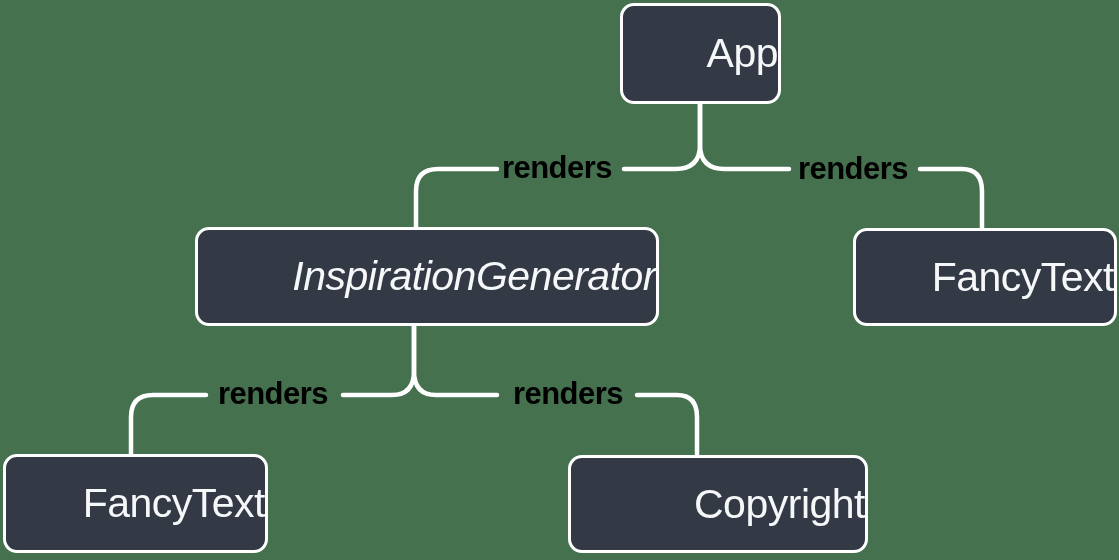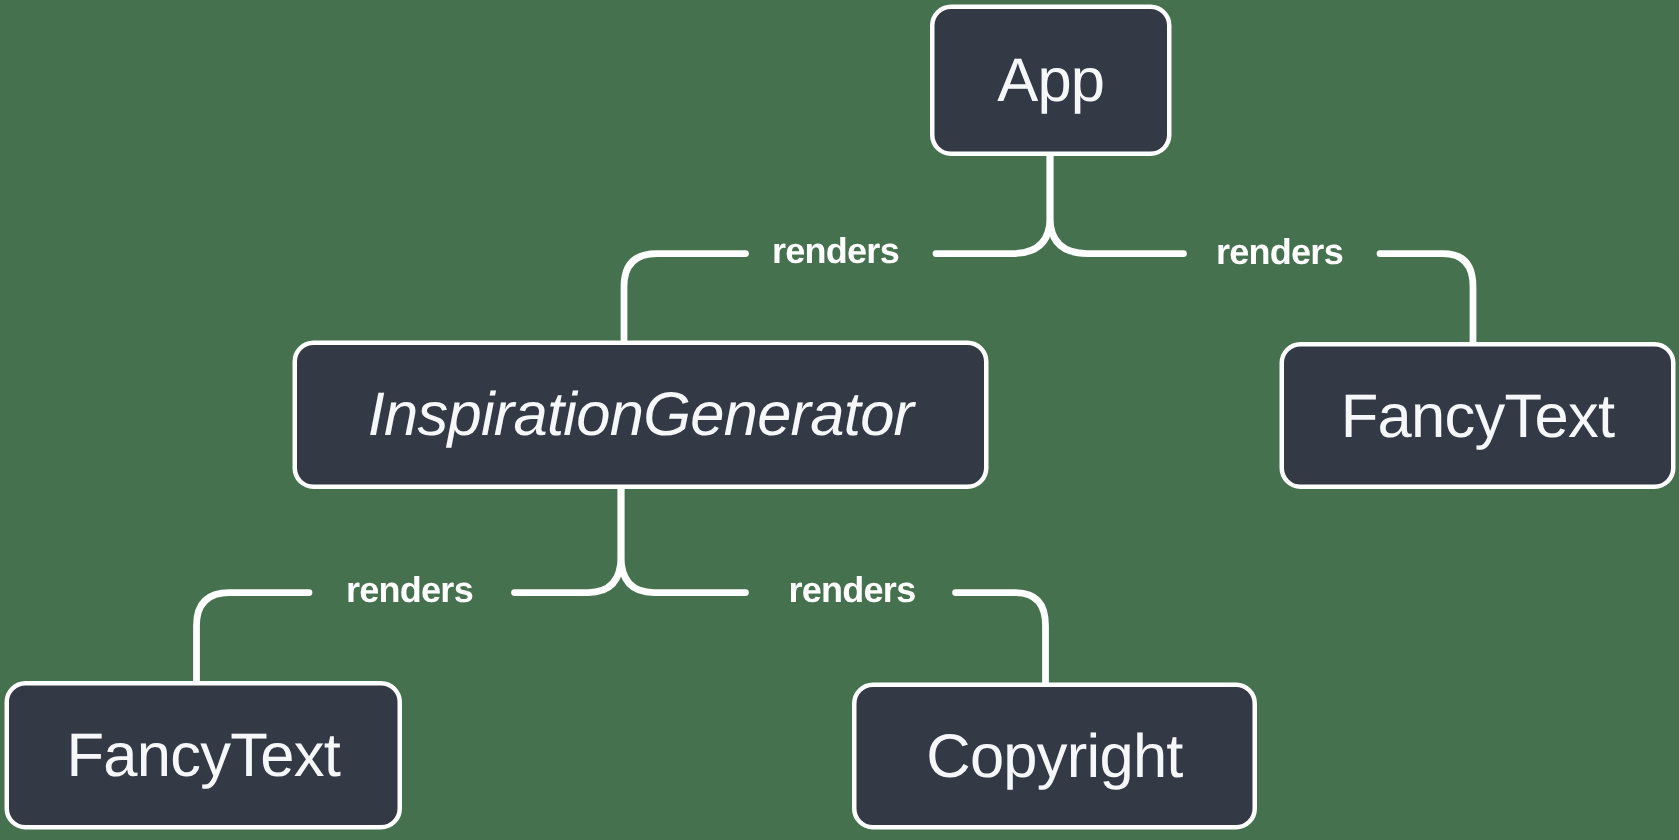--- a/index.html
+++ b/index.html
@@ -31,36 +31,36 @@
     stroke-linecap: round;
   }
   .node {
     position: absolute;
     box-sizing: border-box;
     background: #333A46;
     border: 3.5px solid #FFFFFF;
     border-radius: 14px;
     display: flex;
     align-items: center;
-    justify-content: center;
+    justify-content: flex-end;
     color: #F6F7F9;
     font-size: 41px;
     letter-spacing: -0.5px;
     white-space: nowrap;
   }
   .node-app            { left: 620px; top: 3px;   width: 161px; height: 101px; }
   .node-inspiration    { left: 195px; top: 227px; width: 464px; height: 99px; font-style: italic;  }
   .node-fancytext-top  { left: 853px; top: 228px; width: 264px; height: 98px;  }
   .node-fancytext-bot  { left: 3px;   top: 454px; width: 265px; height: 99px;  }
-  .node-copyright      { left: 568px; top: 455px; width: 270px; height: 98px;  }
+  .node-copyright      { left: 568px; top: 455px; width: 300px; height: 98px;  }
   .edge-label {
     position: absolute;
     transform: translate(-50%, -50%);
-    color: #ffffff;
-    font-size: 24px;
+    color: #000000;
+    font-size: 31px;
     font-weight: bold;
     letter-spacing: -0.5px;
     white-space: nowrap;
   }
   .edge-label-1 { left: 557px; top: 168px; }
   .edge-label-2 { left: 853px; top: 169px; }
   .edge-label-3 { left: 273px; top: 394px; }
   .edge-label-4 { left: 568px; top: 394px; }
 </style>
 </head>

